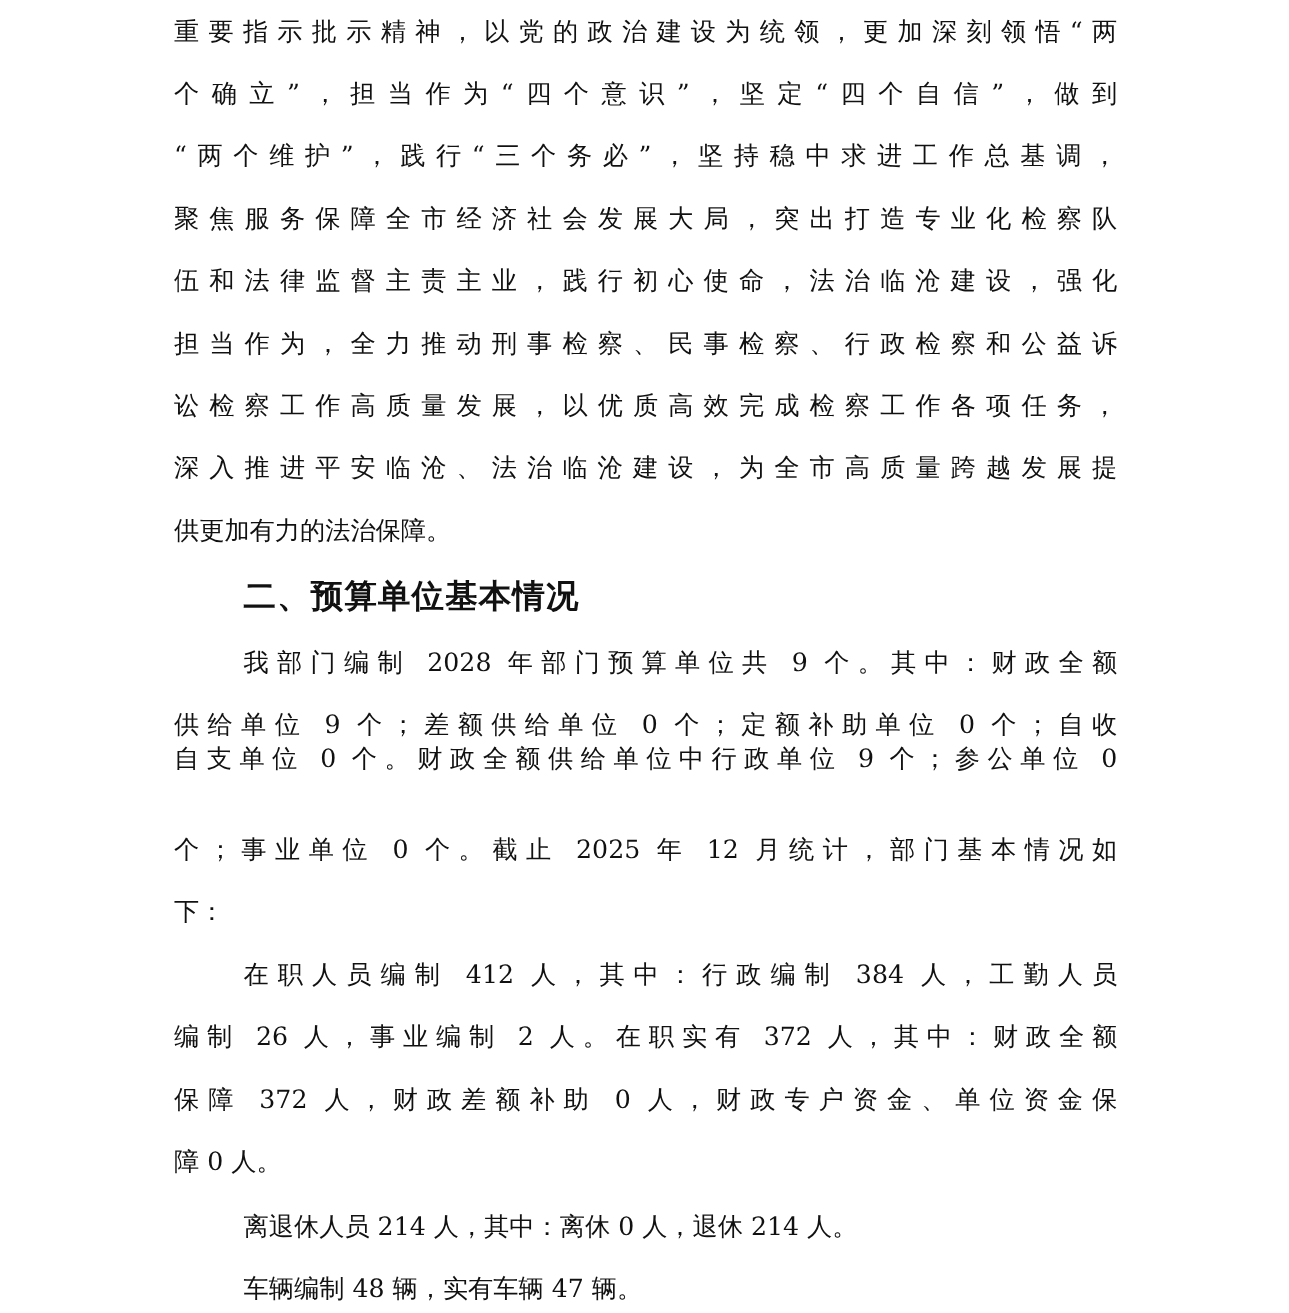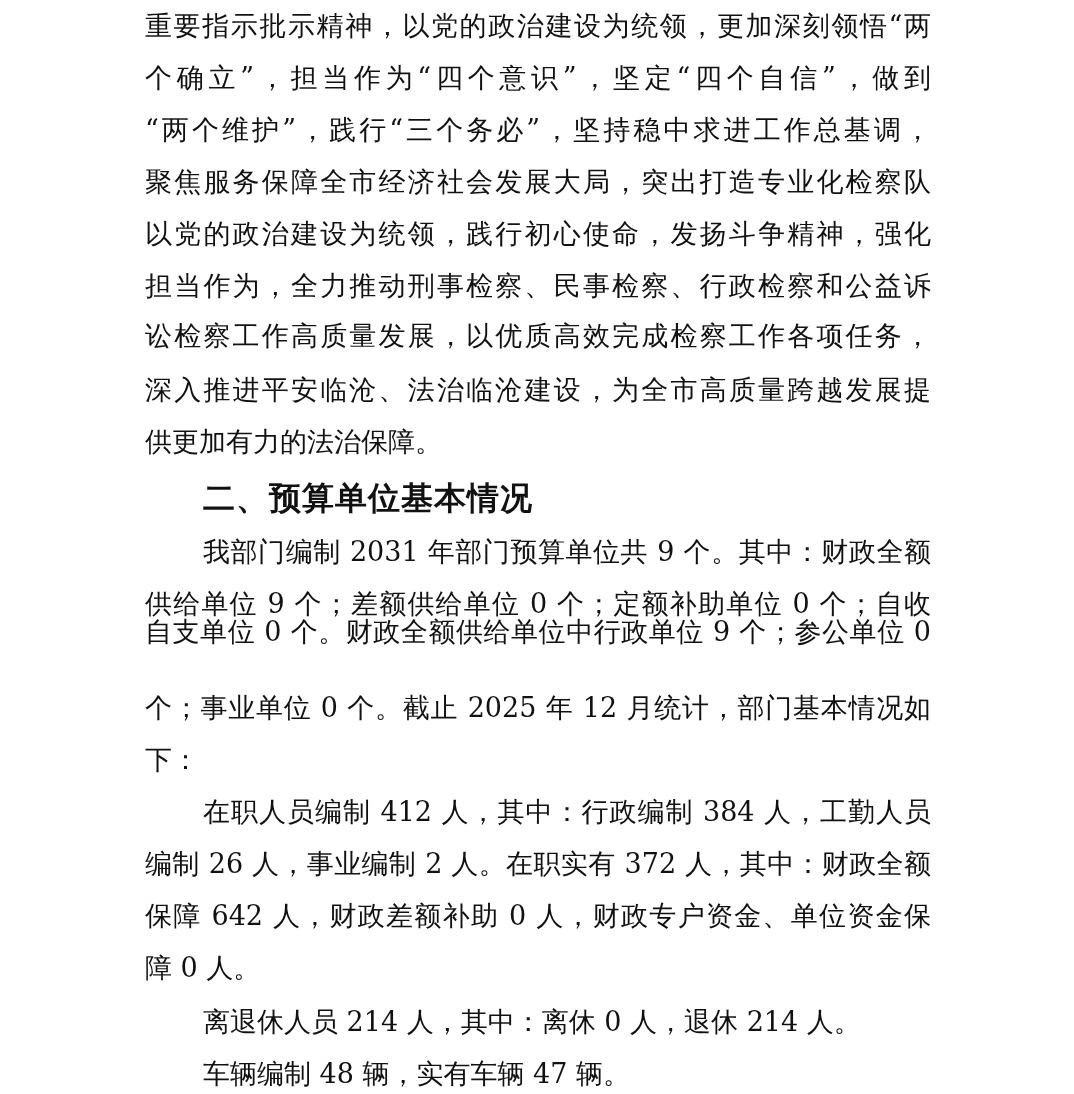--- a/index.html
+++ b/index.html
@@ -19,71 +19,71 @@
       position: absolute;
       left: 145px;
       top: 0;
       width: 786px;
     }
     .line {
       position: absolute;
       left: 0;
       width: 786px;
       height: 52px;
-      font-size: 27px;
+      font-size: 21px;
       line-height: 52px;
       white-space: nowrap;
       text-align: justify;
       text-align-last: justify;
       letter-spacing: 0px;
     }
     .line.last {
       text-align-last: left;
     }
     .line.indent {
       left: 58px;
       width: 728px;
     }
     .heading {
       position: absolute;
       left: 58px;
       font-family: "DejaVu Sans", "Liberation Sans", sans-serif;
       font-weight: bold;
-      font-size: 32px;
+      font-size: 27px;
       line-height: 52px;
       height: 52px;
       white-space: nowrap;
       letter-spacing: 1px;
     }
   </style>
 </head>
 <body>
 
 <div class="page">
 
   <div class="line" style="top:0px;">重要指示批示精神，以党的政治建设为统领，更加深刻领悟“两</div>
   <div class="line" style="top:52px;">个确立”，担当作为“四个意识”，坚定“四个自信”，做到</div>
   <div class="line" style="top:104px;">“两个维护”，践行“三个务必”，坚持稳中求进工作总基调，</div>
   <div class="line" style="top:156px;">聚焦服务保障全市经济社会发展大局，突出打造专业化检察队</div>
-  <div class="line" style="top:208px;">以党的政治建设为统领，践行初心使命，发扬斗争精神，强化</div>
+  <div class="line" style="top:208px;">伍和法律监督主责主业，践行初心使命，法治临沧建设，强化</div>
   <div class="line" style="top:260px;">担当作为，全力推动刑事检察、民事检察、行政检察和公益诉</div>
-  <div class="line" style="top:312px;font-family:Liberation Mono, monospace;">讼检察工作高质量发展，以优质高效完成检察工作各项任务，</div>
+  <div class="line" style="top:312px;">讼检察工作高质量发展，以优质高效完成检察工作各项任务，</div>
   <div class="line" style="top:364px;">深入推进平安临沧、法治临沧建设，为全市高质量跨越发展提</div>
   <div class="line last" style="top:416px;">供更加有力的法治保障。</div>
 
   <div class="heading" style="top:472px;">二、预算单位基本情况</div>
 
-  <div class="line indent" style="top:526px;">我部门编制 2031 年部门预算单位共 9 个。其中：财政全额</div>
+  <div class="line indent" style="top:526px;">我部门编制 2028 年部门预算单位共 9 个。其中：财政全额</div>
   <div class="line" style="top:578px;">供给单位 9 个；差额供给单位 0 个；定额补助单位 0 个；自收</div>
   <div class="line" style="top:606px;">自支单位 0 个。财政全额供给单位中行政单位 9 个；参公单位 0</div>
   <div class="line" style="top:682px;">个；事业单位 0 个。截止 2025 年 12 月统计，部门基本情况如</div>
   <div class="line last" style="top:734px;">下：</div>
 
   <div class="line indent" style="top:786px;">在职人员编制 412 人，其中：行政编制 384 人，工勤人员</div>
   <div class="line" style="top:838px;">编制 26 人，事业编制 2 人。在职实有 372 人，其中：财政全额</div>
-  <div class="line" style="top:890px;">保障 642 人，财政差额补助 0 人，财政专户资金、单位资金保</div>
+  <div class="line" style="top:890px;">保障 372 人，财政差额补助 0 人，财政专户资金、单位资金保</div>
   <div class="line last" style="top:942px;">障 0 人。</div>
 
   <div class="line indent last" style="top:996px;">离退休人员 214 人，其中：离休 0 人，退休 214 人。</div>
 
   <div class="line indent last" style="top:1048px;">车辆编制 48 辆，实有车辆 47 辆。</div>
 
 </div>
 
 </body></html>

